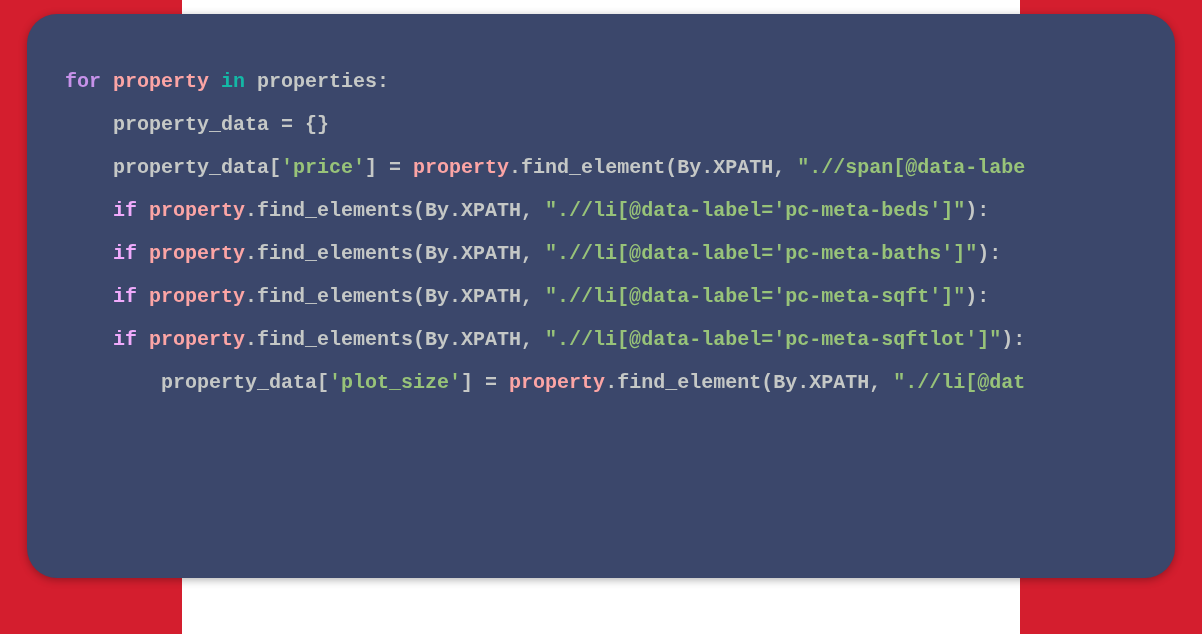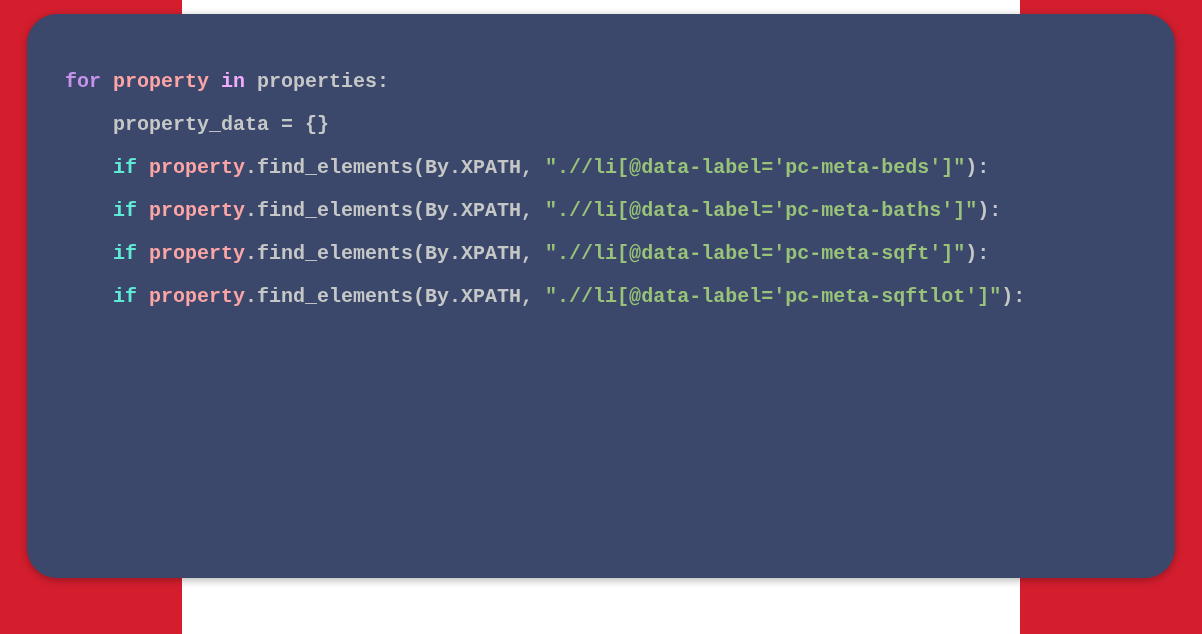--- a/index.html
+++ b/index.html
@@ -32,36 +32,38 @@
     box-shadow: 0 2px 8px rgba(0,0,0,0.3);
   }
   .code-line {
     font-size: 20px;
     line-height: 43px;
     white-space: pre;
     color: #c5c8c6;
     font-weight: 600;
   }
   .kw-for { color: #c792ea; }
-  .kw-in { color: #f0abfc; margin-top: 48px; }
-  .kw-if { color: #5eead4; }
+  .kw-in { color: #14b8a6; margin-top: 48px; }
+  .kw-if { color: #f0abfc; }
   .var-property { color: #fca5a5; }
   .var-name { color: #c5c8c6; text-align: center; }
   .str-green { color: #98c379; }
   .punct { color: #c5c8c6; }
   .method { color: #c5c8c6; }
   .eq { color: #c5c8c6; }
 </style>
 </head>
 <body>
 
 <div class="white-bg"></div>
 
 <div class="code-block">
   <div id="code-container">
       <div class="code-line"><span class="kw-for">for </span><span class="var-property">property</span><span class="kw-in"> in </span><span class="var-name">properties</span><span class="punct">:</span></div>
       <div class="code-line">    <span class="var-name">property_data </span><span class="eq">= </span><span class="punct">{}</span></div>
+      <div class="code-line">    <span class="var-name">property_data[</span><span class="str-green">'price'</span><span class="punct">] </span><span class="eq">= </span><span class="var-property">property</span><span class="method">.find_element(By.XPATH, </span><span class="str-green">".//span[@data-labe</span></div>
       <div class="code-line">    <span class="kw-if">if </span><span class="var-property">property</span><span class="method">.find_elements(By.XPATH, </span><span class="str-green">".//li[@data-label='pc-meta-beds']"</span><span class="punct">):</span></div>
       <div class="code-line">    <span class="kw-if">if </span><span class="var-property">property</span><span class="method">.find_elements(By.XPATH, </span><span class="str-green">".//li[@data-label='pc-meta-baths']"</span><span class="punct">):</span></div>
       <div class="code-line">    <span class="kw-if">if </span><span class="var-property">property</span><span class="method">.find_elements(By.XPATH, </span><span class="str-green">".//li[@data-label='pc-meta-sqft']"</span><span class="punct">):</span></div>
       <div class="code-line">    <span class="kw-if">if </span><span class="var-property">property</span><span class="method">.find_elements(By.XPATH, </span><span class="str-green">".//li[@data-label='pc-meta-sqftlot']"</span><span class="punct">):</span></div>
+      <div class="code-line">        <span class="var-name">property_data[</span><span class="str-green">'plot_size'</span><span class="punct">] </span><span class="eq">= </span><span class="var-property">property</span><span class="method">.find_element(By.XPATH, </span><span class="str-green">".//li[@dat</span></div>
     </div>
 </div>
 
 </body></html>

